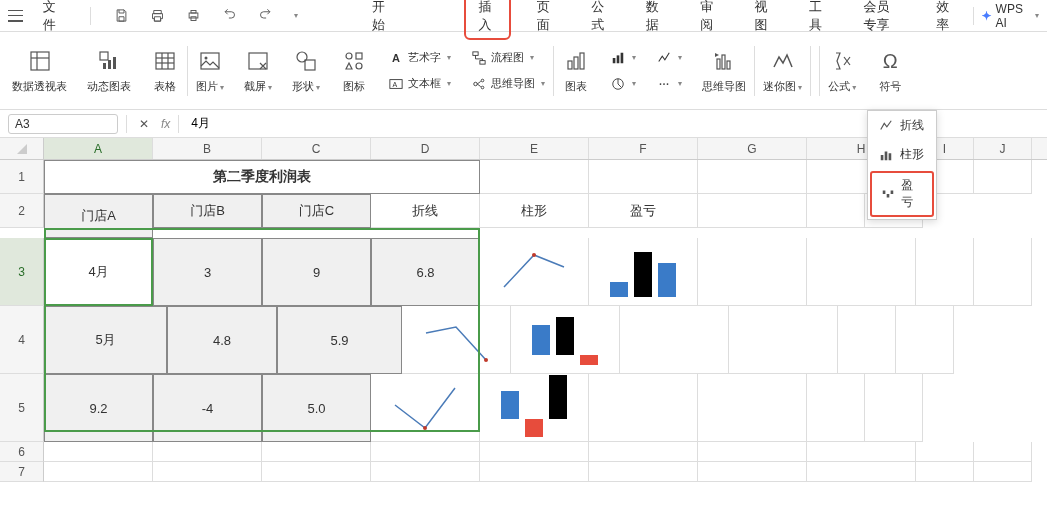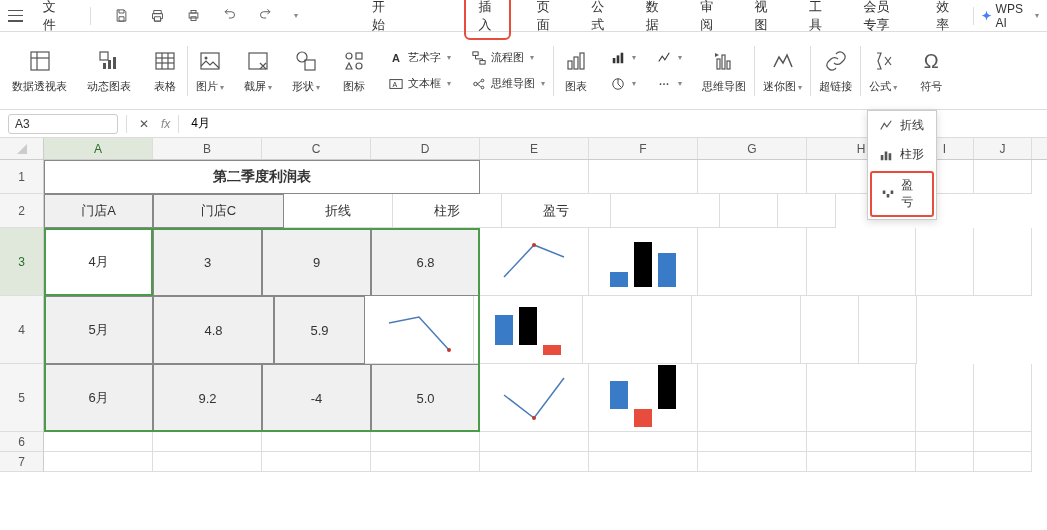--- a/index.html
+++ b/index.html
@@ -320,28 +320,20 @@
   <div class="ribbon-divider"></div>
   <div class="ribbon-item">
     <div class="ribbon-icon">
         <svg viewBox="0 0 24 24">
           <path d="M3 18l5-10 4 6 4-8 5 12" fill="none" stroke="currentColor" stroke-width="1.5"></path>
         </svg>
       </div>
     <span class="ribbon-item-label"><span>迷你图</span><span class="dropdown-arrow">▾</span></span>
   </div>
   <div class="ribbon-divider"></div>
-  <div class="ribbon-item">
-    <div class="ribbon-icon">
-        <svg viewBox="0 0 24 24">
-          <path d="M10 14a5 5 0 007 0l3-3a5 5 0 00-7-7l-1 1M14 10a5 5 0 00-7 0l-3 3a5 5 0 007 7l1-1" fill="none" stroke="currentColor" stroke-width="1.2"></path>
-        </svg>
-      </div>
-    <span class="ribbon-item-label">超链接</span>
-  </div>
   <div class="ribbon-divider"></div>
   <div class="ribbon-row">
     <div class="ribbon-item">
       <div class="ribbon-icon">
           <svg viewBox="0 0 24 24">
             <path d="M6 4h4l-3 8 3 8H6M14 8l6 8M20 8l-6 8" fill="none" stroke="currentColor" stroke-width="1.2"></path>
           </svg>
         </div>
       <span class="ribbon-item-label"><span>公式</span><span class="dropdown-arrow">▾</span></span>
     </div>
@@ -388,22 +380,23 @@
     <div class="cell" style="width:109px;height:34px"></div>
     <div class="cell" style="width:109px;height:34px"></div>
     <div class="cell" style="width:109px;height:34px"></div>
     <div class="cell" style="width:109px;height:34px"></div>
     <div class="cell" style="width:58px;height:34px"></div>
     <div class="cell" style="width:58px;height:34px"></div>
   </div>
 
   <div class="row">
     <div class="row-header" style="height:34px">2</div>
-    <div class="cell data-header" style="width:109px;height:34px">门店A</div>
-    <div class="cell data-header" style="width:131px;height:34px">门店C</div>
+    <div class="cell data-header" style="width:109px;height:44px">门店A</div>
+    <div class="cell data-header" style="width:109px;height:34px">门店B</div>
+    <div class="cell data-header" style="width:109px;height:34px">门店C</div>
     <div class="cell" style="width:109px;height:34px">折线</div>
     <div class="cell" style="width:109px;height:34px">柱形</div>
     <div class="cell" style="width:109px;height:34px">盈亏</div>
     <div class="cell" style="width:109px;height:34px"></div>
     <div class="cell" style="width:58px;height:34px"></div>
     <div class="cell" style="width:58px;height:34px"></div>
   </div>
 
   <div class="row">
     <div class="row-header active" style="height:68px">3</div>
@@ -425,23 +418,23 @@
         </div>
     </div>
     <div class="cell" style="width:109px;height:68px"></div>
     <div class="cell" style="width:109px;height:68px"></div>
     <div class="cell" style="width:58px;height:68px"></div>
     <div class="cell" style="width:58px;height:68px"></div>
   </div>
 
   <div class="row">
     <div class="row-header" style="height:68px">4</div>
-    <div class="cell data-cell" style="width:109px;height:68px">5月</div>
-    <div class="cell data-cell" style="width:121px;height:68px">4.8</div>
-    <div class="cell data-cell" style="width:91px;height:68px">5.9</div>
+    <div class="cell data-cell" style="width:123px;height:68px">5月</div>
+    <div class="cell data-cell" style="width:110px;height:68px">4.8</div>
+    <div class="cell data-cell" style="width:125px;height:68px">5.9</div>
     <div class="cell" style="width:109px;height:68px">
       <svg class="sparkline-line" viewBox="0 0 80 50">
           <polyline points="10,18 40,12 70,45" fill="none" stroke="#4a7bb8" stroke-width="1.5"></polyline>
           <circle cx="70" cy="45" r="2" fill="#c0392b"></circle>
         </svg>
     </div>
     <div class="cell" style="width:109px;height:68px">
       <div class="sparkline-bar" style="align-items:center">
           <div class="bar bar-blue" style="height:30px;align-self:flex-end;margin-bottom:10px"></div>
           <div class="bar bar-black" style="height:38px;align-self:flex-end;margin-bottom:10px"></div>
@@ -449,21 +442,20 @@
         </div>
     </div>
     <div class="cell" style="width:109px;height:68px"></div>
     <div class="cell" style="width:109px;height:68px"></div>
     <div class="cell" style="width:58px;height:68px"></div>
     <div class="cell" style="width:58px;height:68px"></div>
   </div>
 
   <div class="row">
     <div class="row-header" style="height:68px">5</div>
-    <div class="cell data-cell" style="width:109px;height:68px">6月</div>
     <div class="cell data-cell" style="width:109px;height:68px">9.2</div>
     <div class="cell data-cell" style="width:109px;height:68px">-4</div>
     <div class="cell data-cell" style="width:109px;height:68px">5.0</div>
     <div class="cell" style="width:109px;height:68px">
       <svg class="sparkline-line" viewBox="0 0 80 50">
           <polyline points="10,22 40,45 70,5" fill="none" stroke="#4a7bb8" stroke-width="1.5"></polyline>
           <circle cx="40" cy="45" r="2" fill="#c0392b"></circle>
         </svg>
     </div>
     <div class="cell" style="width:109px;height:68px">

